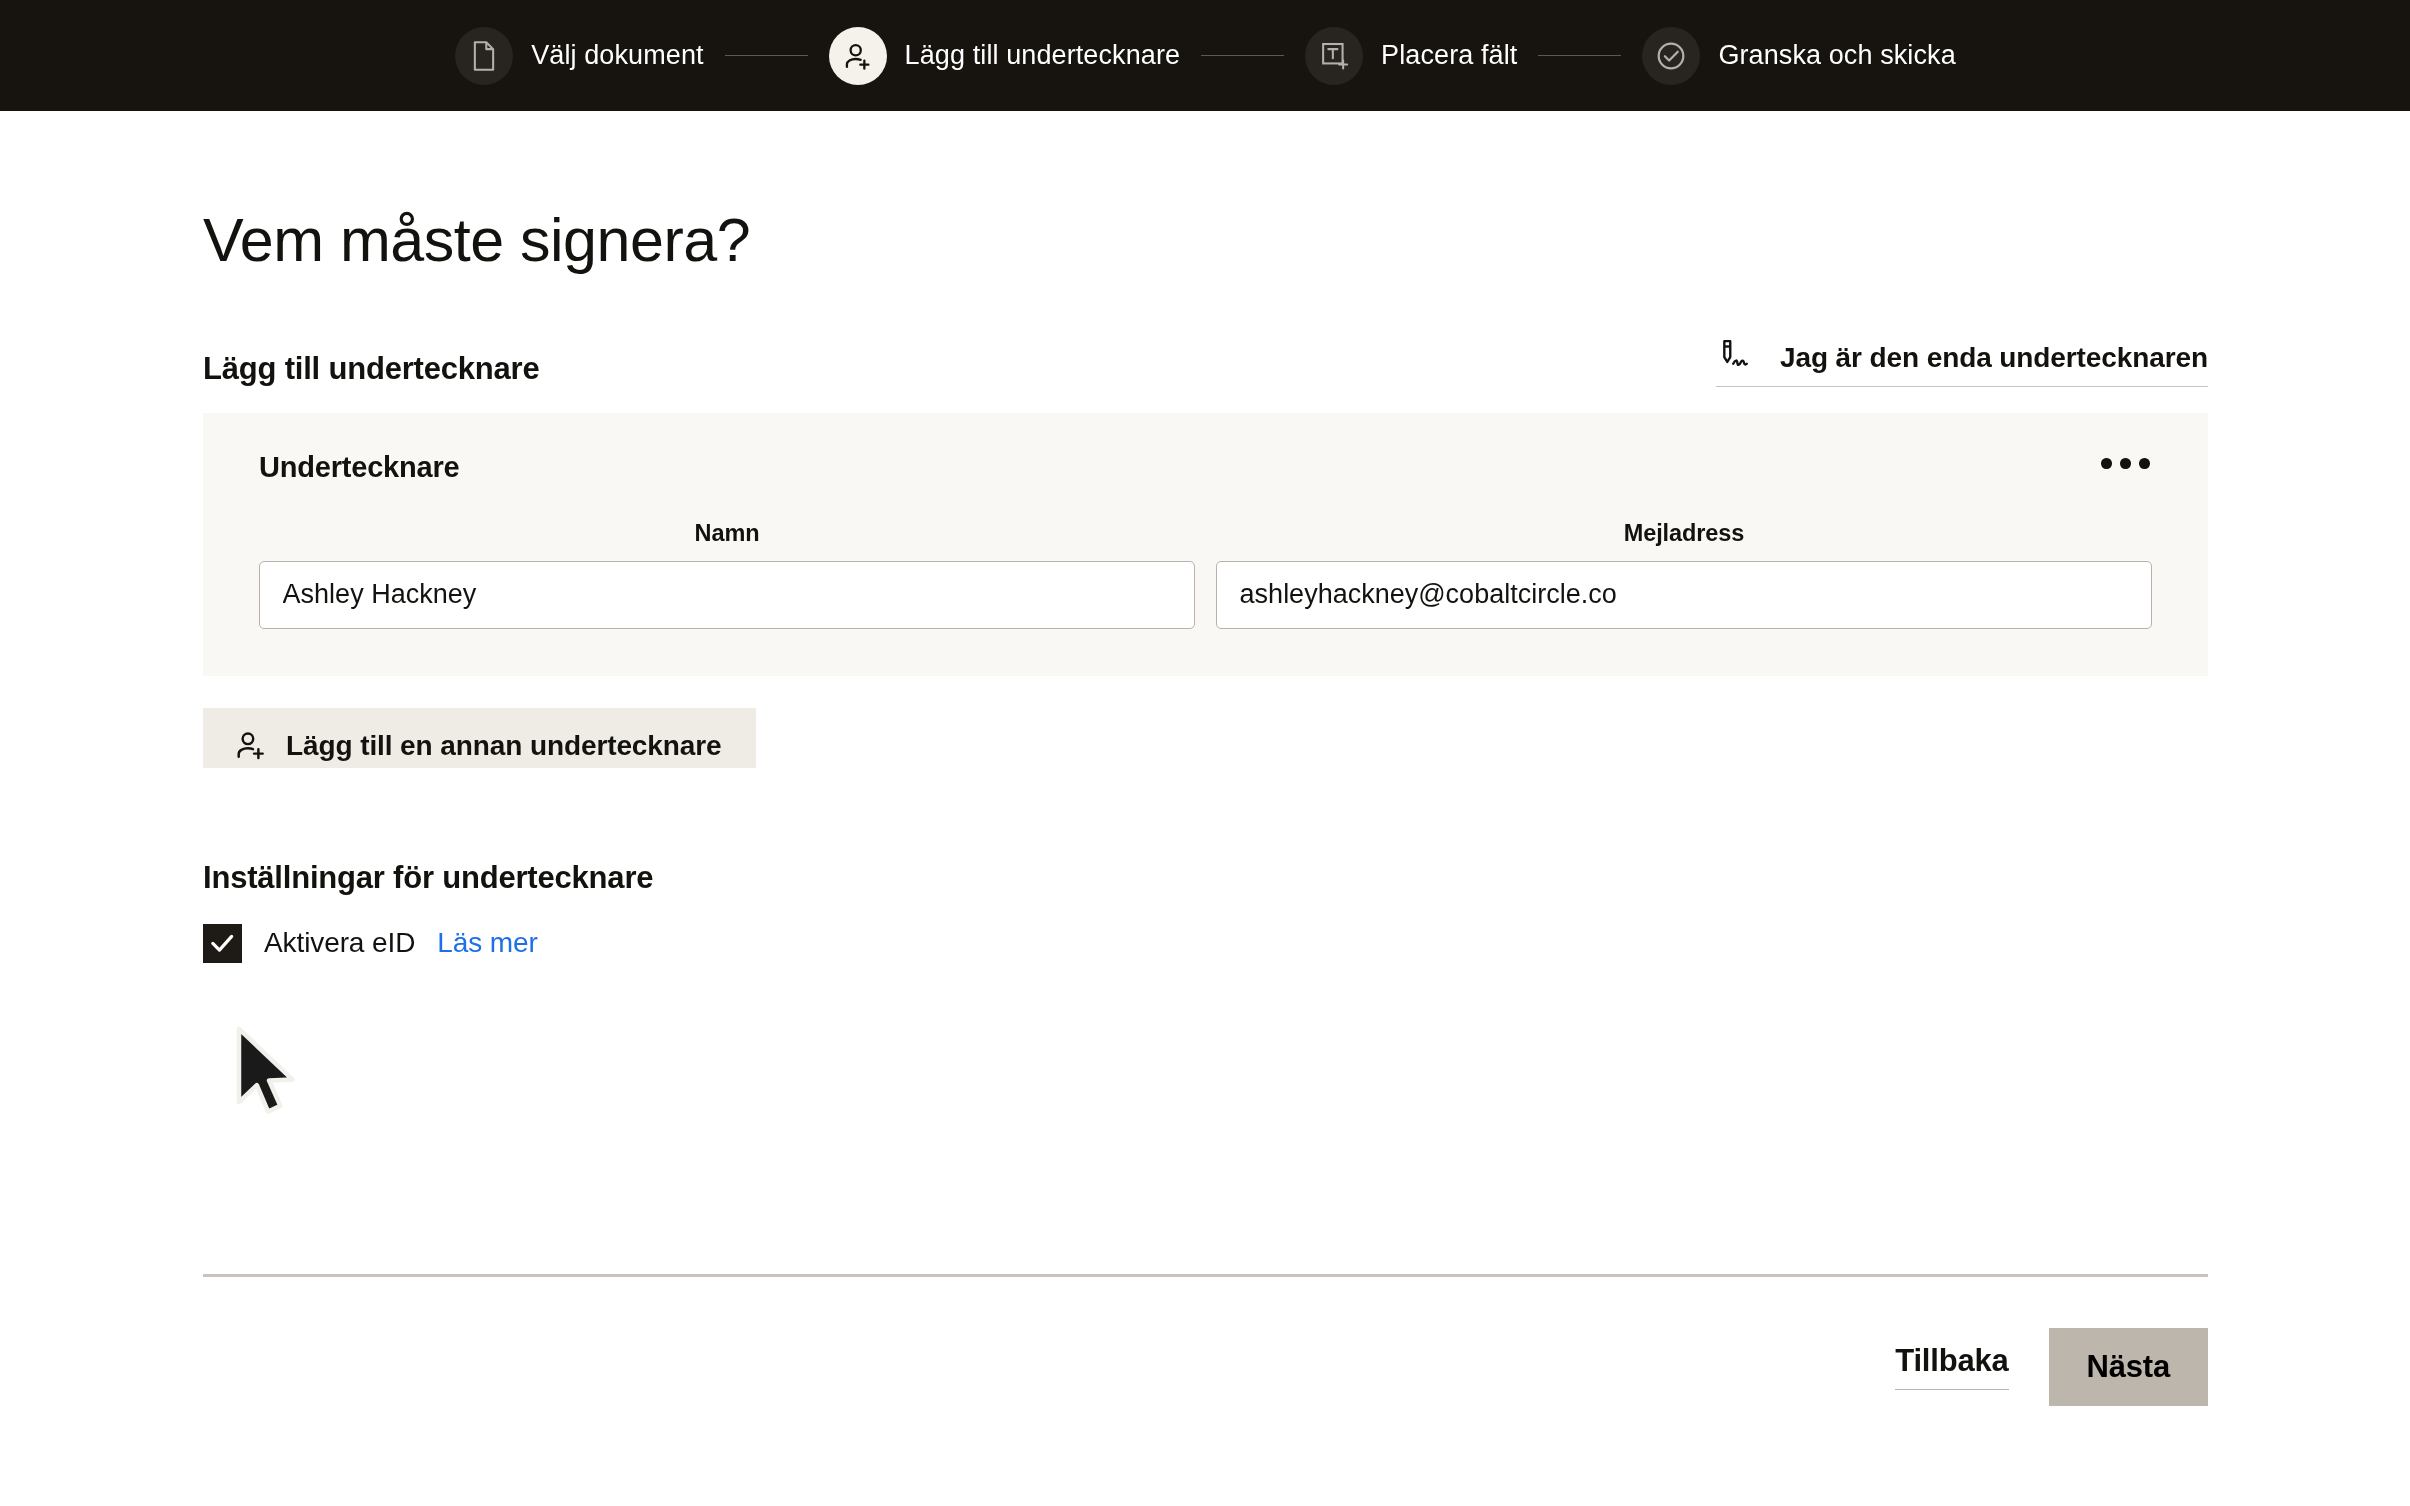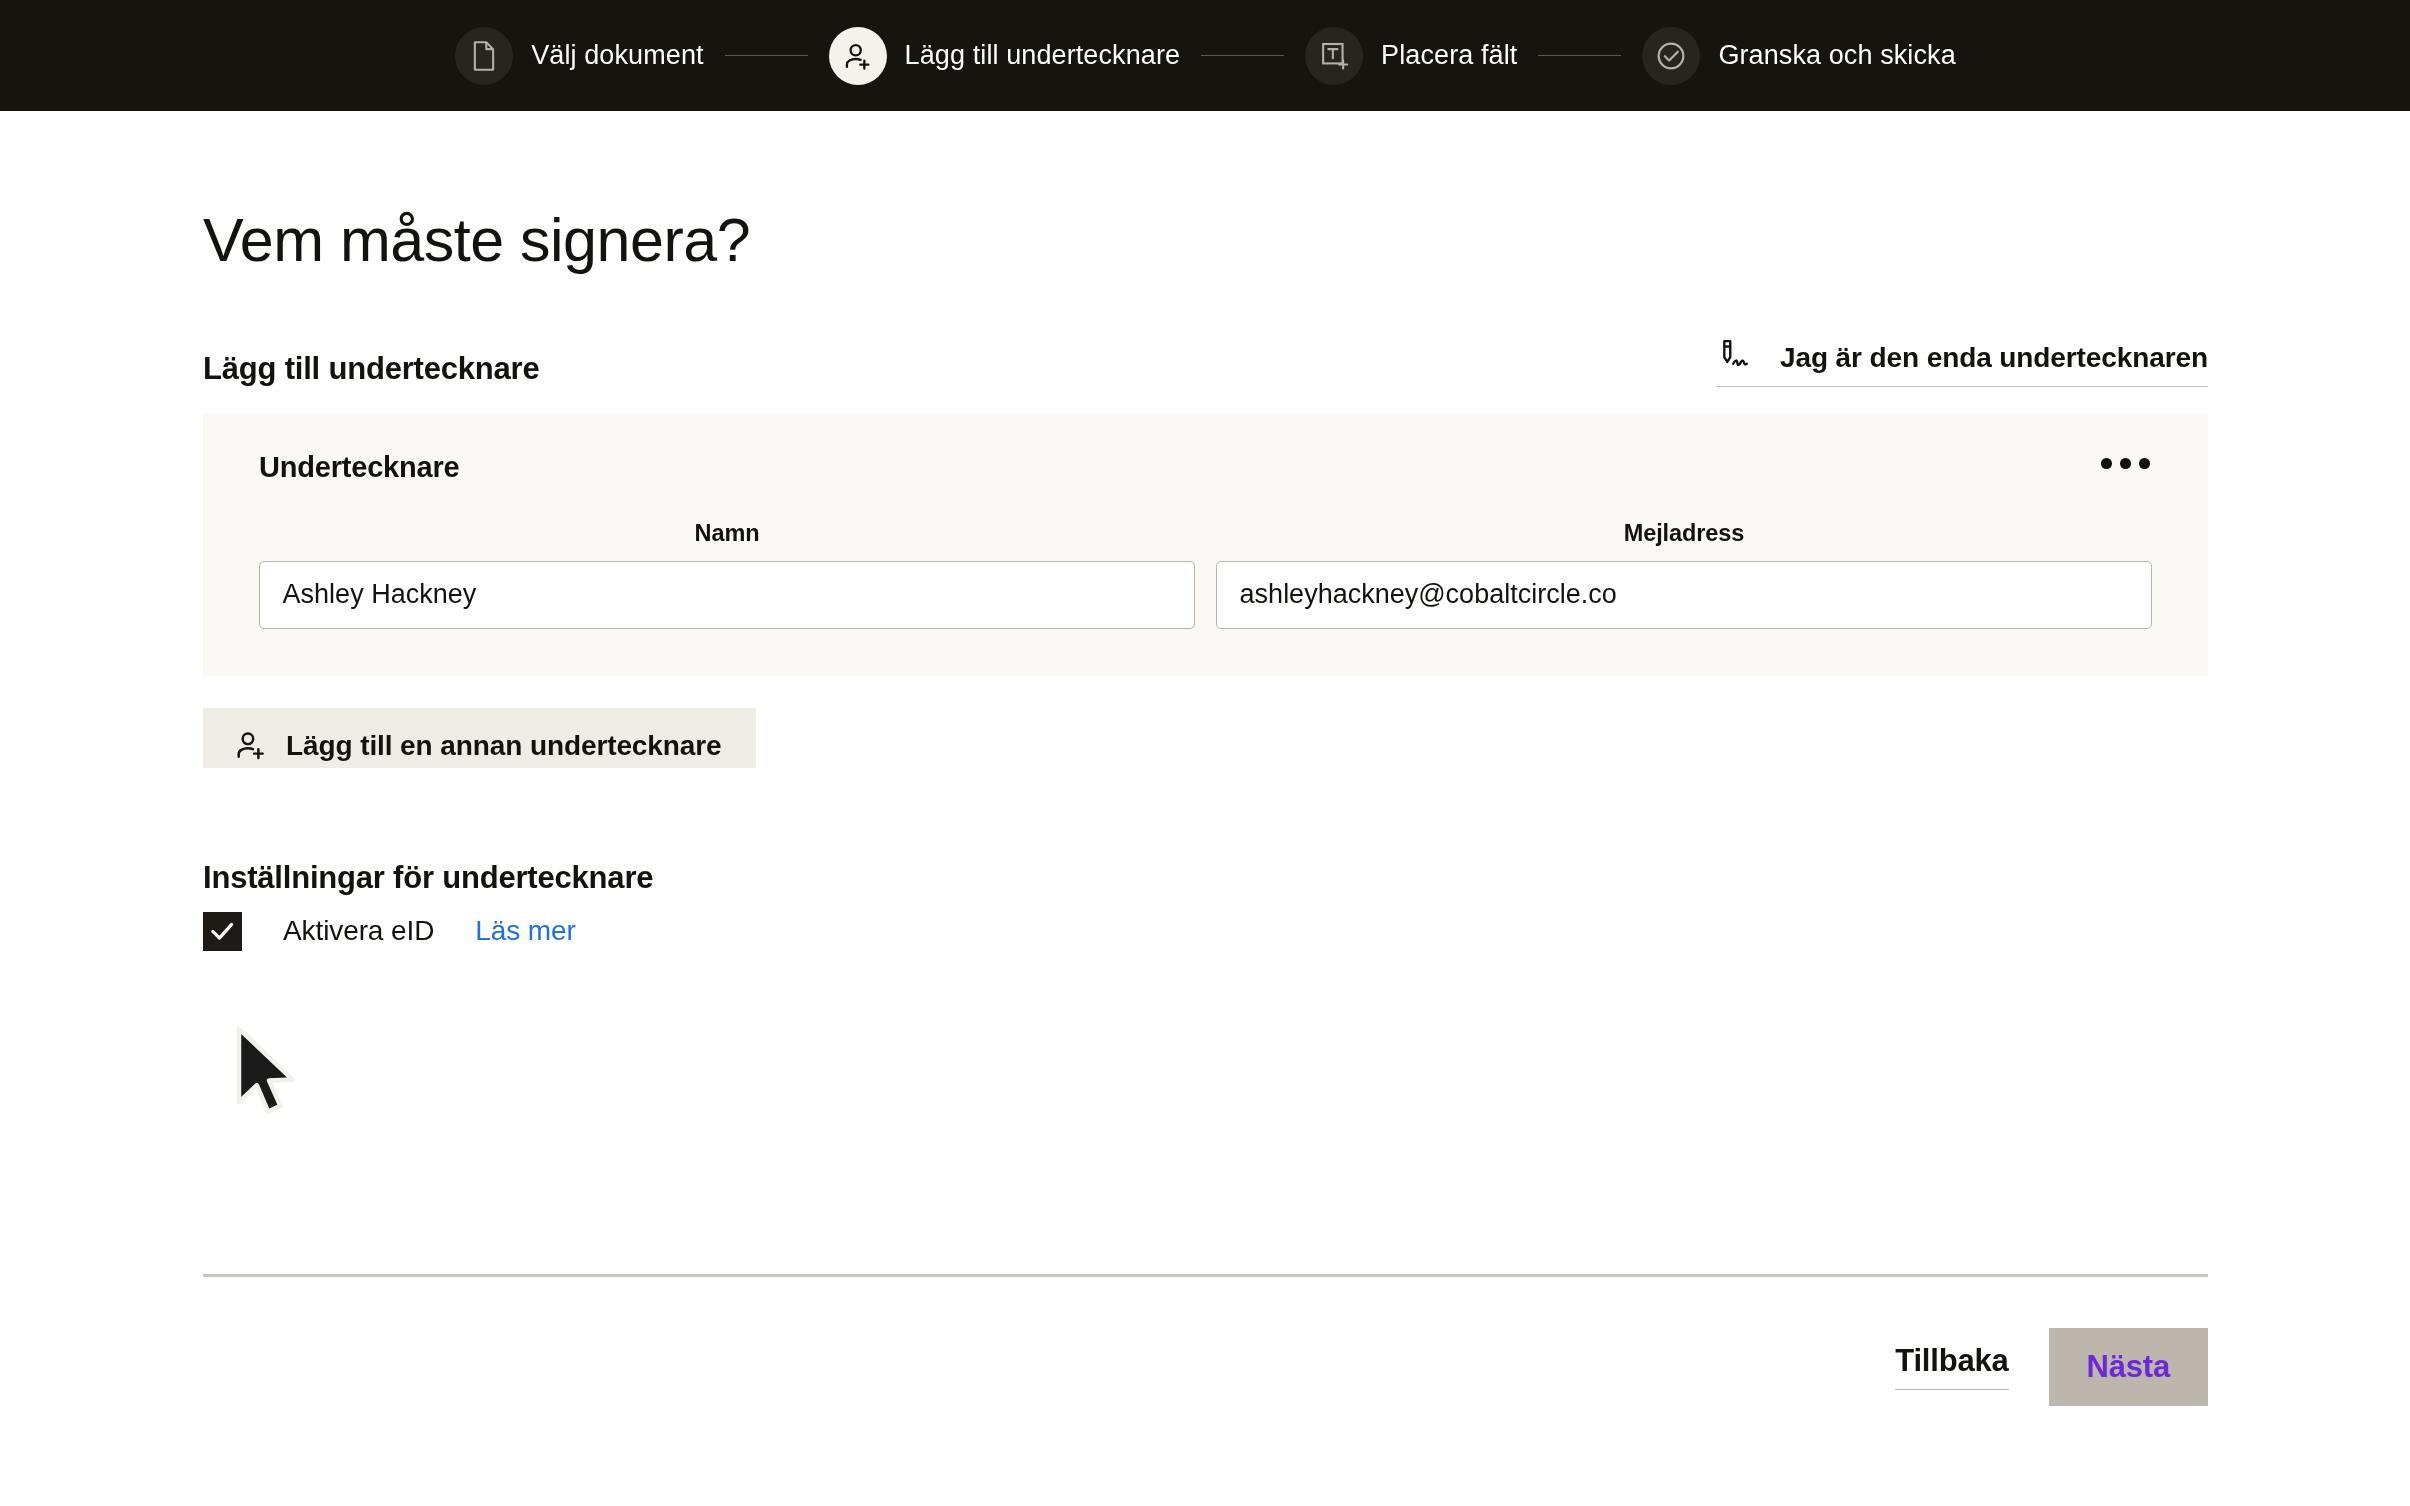--- a/index.html
+++ b/index.html
@@ -212,24 +212,24 @@
   
   .settings-title {
     margin-top: 92px;
     font-size: 31px;
     font-weight: 700;
     color: #14120f;
     letter-spacing: -0.2px;
   }
 
   .checkbox-row {
-    margin-top: 16px;
-    display: flex;
-    align-items: center;
-    gap: 41px;
+    margin-top: 28px;
+    display: flex;
+    align-items: center;
+    gap: 22px;
     text-align: right;
   }
 
   .checkbox {
     width: 39px;
     height: 39px;
     background: #1e1b17;
     display: flex;
     align-items: center;
     justify-content: center;
@@ -287,21 +287,21 @@
     cursor: pointer;
     letter-spacing: -0.2px;
   }
 
   .next-btn {
     background: #bdb6ad;
     border: none;
     font-family: inherit;
     font-size: 31px;
     font-weight: 700;
-    color: #6d28d9;
+    color: #000000;
     padding: 21px 38px;
     cursor: default;
     letter-spacing: -0.2px;
   }
 
   
   .cursor {
     position: absolute;
     left: 235px;
     top: 1026px;

